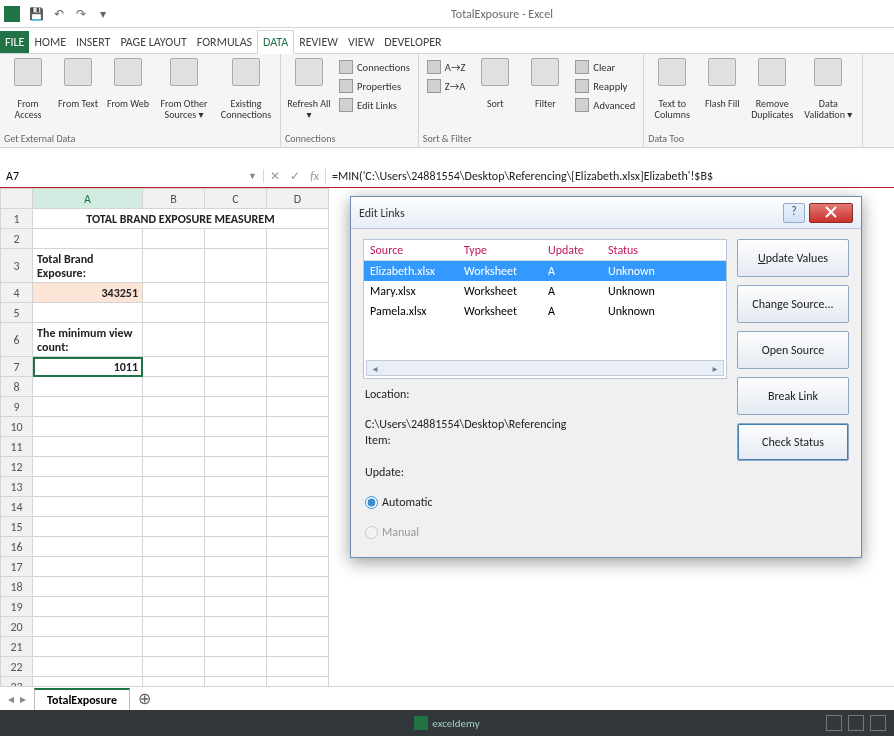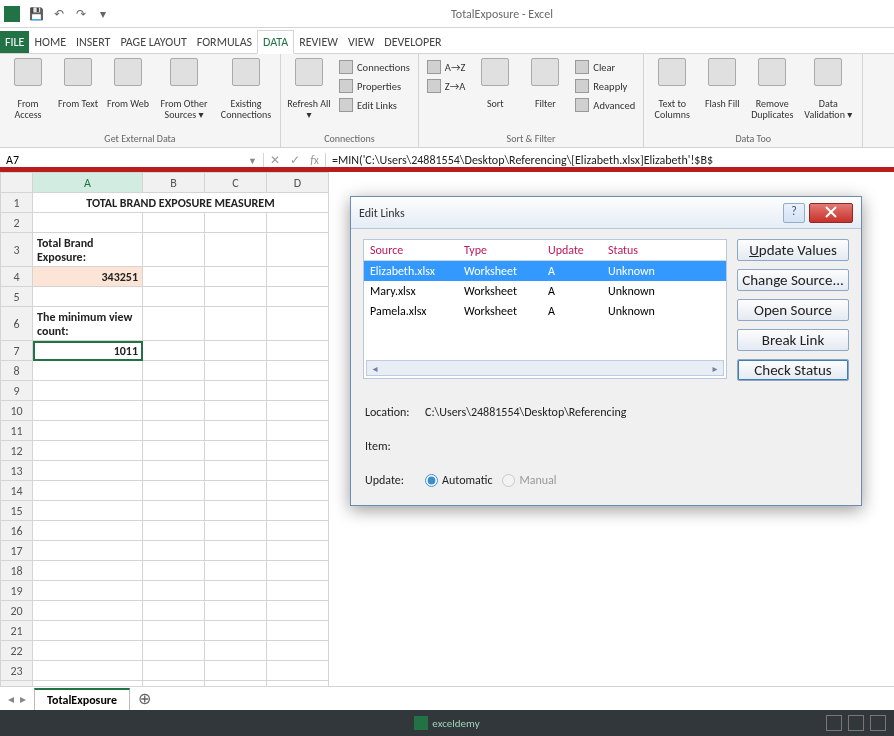--- a/index.html
+++ b/index.html
@@ -14,31 +14,31 @@
 
 .ribbon-tabs { height: 26px; background: #fff; display: flex; align-items: flex-end; border-bottom: 1px solid #d4d4d4; }
 .rtab { padding: 4px 5px; font-size: 12px; color: #444; cursor: pointer; }
 .rtab.file { background: #217346; color: #fff; font-weight: normal; }
 .rtab.active { color: #217346; border: 1px solid #d4d4d4; border-bottom: 1px solid #fff; margin-bottom: -1px; }
 
 
 .ribbon { height: 94px; background: #f5f5f5; border-bottom: 1px solid #d4d4d4; display: flex; overflow: hidden; }
 .rgroup { border-right: 1px solid #d4d4d4; padding: 2px 4px 0; display: flex; flex-direction: column; }
 .rgroup .controls { flex: 1; display: flex; gap: 2px; }
-.rgroup .glabel { text-align: center; font-size: 10px; color: #666; padding: 1px 0 2px; }
+.rgroup .glabel { text-align: left; font-size: 10px; color: #666; padding: 1px 0 2px; }
 .bigbtn { width: 48px; display: flex; flex-direction: column; align-items: center; justify-content: flex-start; gap: 12px; padding: 2px; cursor: pointer; }
 .bigbtn .bicon { width: 28px; height: 28px; background: #e0e0e0; border: 1px solid #aaa; border-radius: 2px; }
 .bigbtn .blabel { font-size: 10px; text-align: center; line-height: 11px; color: #333; }
 .bigbtn.wide { width: 60px; }
 .smallcol { display: flex; flex-direction: column; gap: 1px; padding-top: 2px; }
 .smbtn { font-size: 10.5px; padding: 2px 4px; display: flex; align-items: center; gap: 4px; cursor: pointer; color: #333; }
 .smbtn .sicon { width: 14px; height: 14px; background: #d0d0d0; border: 1px solid #999; }
 
 
-.fbar { height: 24px; border-bottom: 5px solid #b91c1c; display: flex; align-items: flex-end; background: #fff; }
+.fbar { height: 24px; border-bottom: 1px solid #b91c1c; display: flex; align-items: center; background: #fff; margin-top: 16px; }
 .namebox { width: 264px; border-right: 1px solid #d4d4d4; display: flex; align-items: center; padding: 0 6px; background: #fff; }
 .namebox input { border: none; outline: none; width: 100%; font-size: 12px; }
 .namebox .dd { color: #888; font-size: 9px; }
 .fbtns { display: flex; align-items: center; padding: 0 6px; gap: 10px; color: #999; }
 .formula { flex: 1; display: flex; align-items: center; padding: 0 6px; font-size: 12px; color: #222; overflow: hidden; white-space: nowrap; border-left: 1px solid #d4d4d4; }
 
 
 .grid { position: relative; height: 520px; overflow: hidden; background: #fff; }
 .grid table { border-collapse: collapse; table-layout: fixed; }
 .grid th, .grid td { border: 1px solid #d4d4d4; font-size: 12px; color: #222; }
@@ -81,25 +81,25 @@
 .link-head, .link-row { display: flex; }
 .link-head { border-bottom: 1px solid #cfd8e3; color: #be185d; font-size: 12px; }
 .link-head div, .link-row div { padding: 3px 6px; }
 .c-src { width: 94px; } .c-typ { width: 84px; } .c-upd { width: 60px; } .c-sta { flex: 1; }
 .link-row.hl { background: #3399ff; color: #fff; }
 .link-scroll { position: absolute; left: 2px; right: 2px; bottom: 2px; height: 16px; background: #e9eef6; border: 1px solid #c0cbdd; display: flex; align-items: center; }
 .link-scroll .arr { width: 16px; text-align: center; color: #6f84a3; font-size: 10px; }
 .link-scroll .track { flex: 1; position: relative; }
 .link-scroll .thumb { position: absolute; left: 45%; top: 0; height: 100%; width: 10px; background: #cfd8e3; }
 .dlg-info { font-size: 12px; color: #222; padding: 6px 2px; }
-.dlg-info .row { display: flex; gap: 0; margin-top: 20px; }
+.dlg-info .row { display: flex; gap: 16px; margin-top: 2px; flex-direction: column; }
 .dlg-info .lbl { width: 60px; }
 .radio { display: inline-flex; align-items: center; gap: 4px; margin-right: 10px; }
 .radio input { accent-color: #3b8dd0; }
-.dlg-btn { width: 112px; height: 22px; background: linear-gradient(#fdfdfd,#e4eaf3); border: 1px solid #8fa6c4; border-radius: 2px; font-size: 15px; color: #222; cursor: pointer; margin-bottom: 8px; }
+.dlg-btn { width: 112px; height: 38px; background: linear-gradient(#fdfdfd,#e4eaf3); border: 1px solid #8fa6c4; border-radius: 2px; font-size: 12px; color: #222; cursor: pointer; margin-bottom: 8px; }
 .dlg-btn.focus { box-shadow: 0 0 0 1px #3c7fb1 inset; }
 .dlg-btn u { text-decoration: underline; }
 .dlg-foot { display: flex; justify-content: space-between; padding: 0 12px 12px 12px; }
 .dlg-right { display: flex; flex-direction: column; }
 </style>
 </head>
 <body>
 
 <div class="titlebar">
   <div class="exicon"></div>

